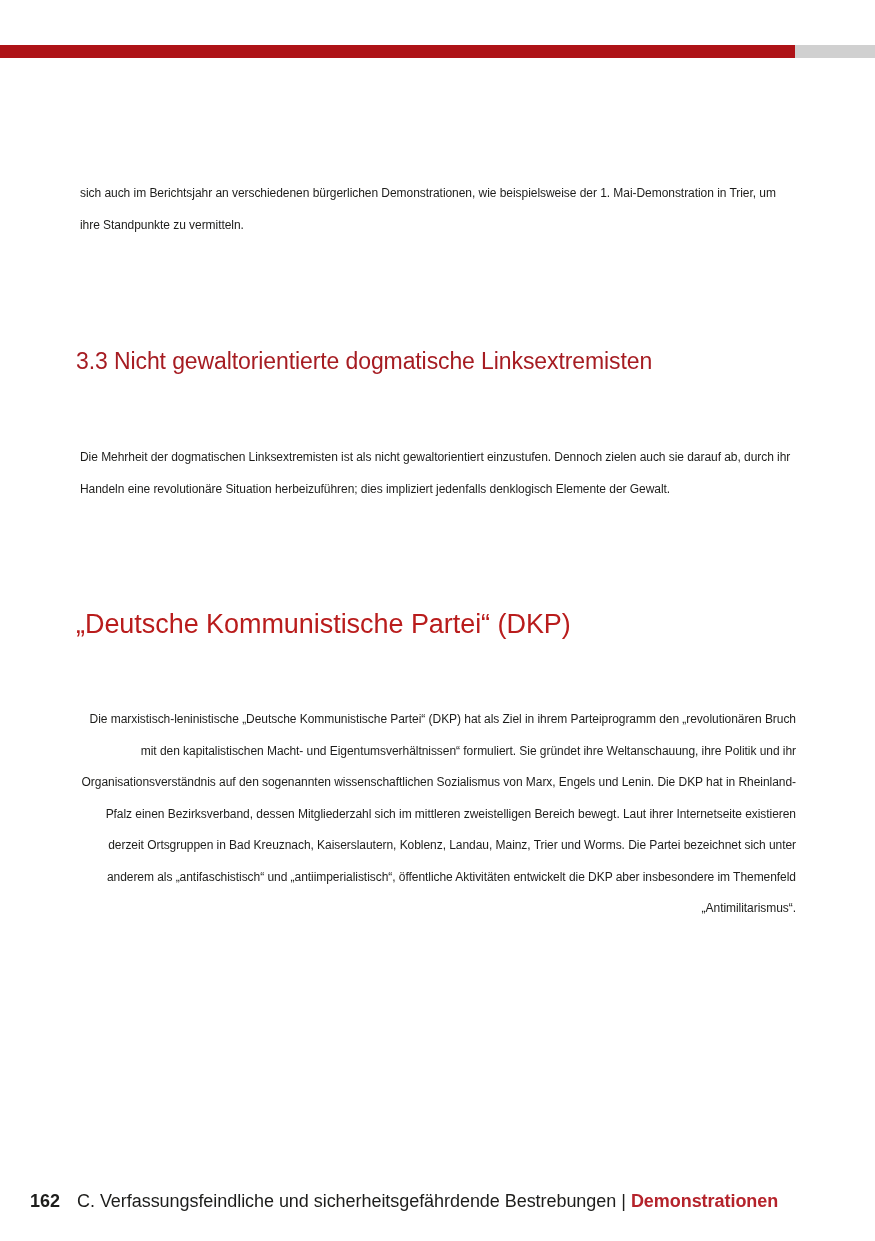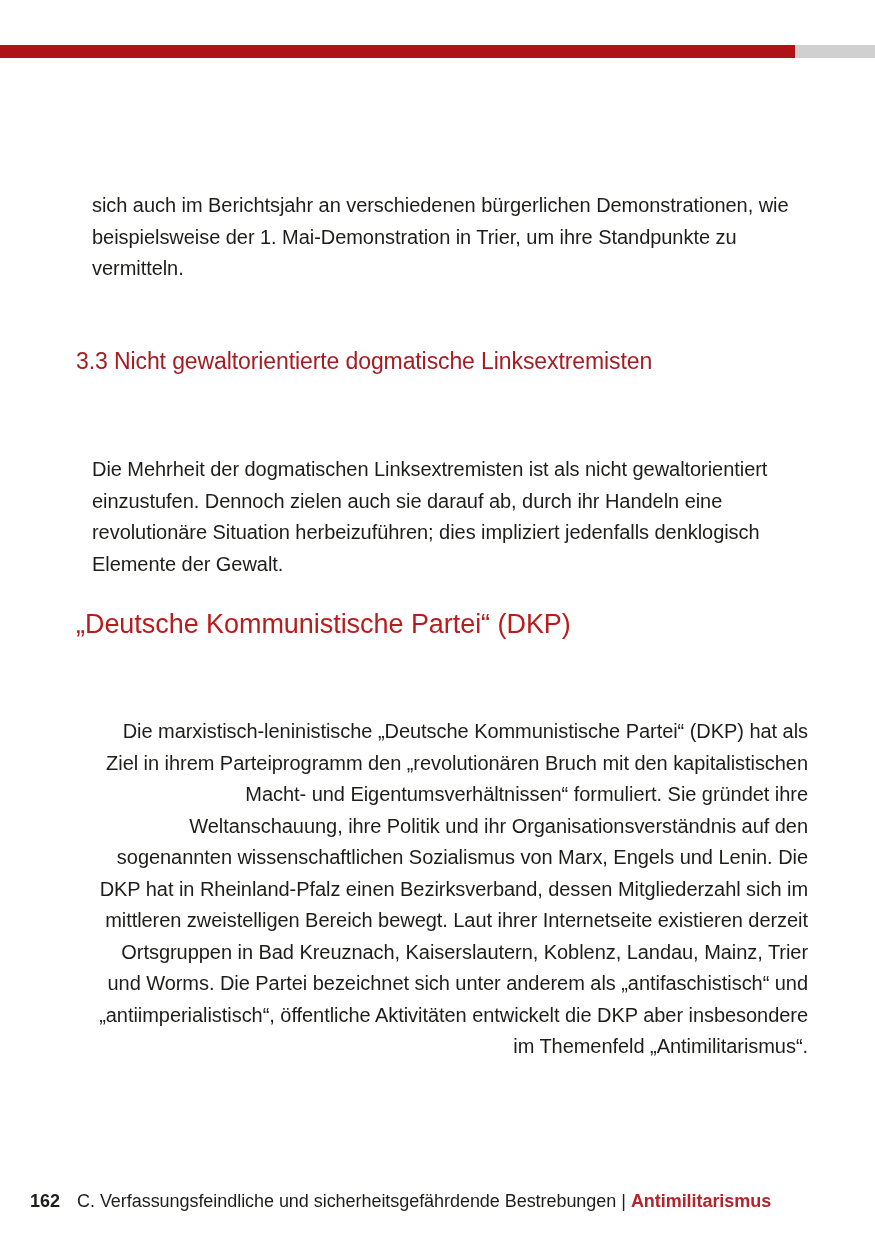--- a/index.html
+++ b/index.html
@@ -38,24 +38,24 @@
 
   
   #page-body {
     position: absolute;
     top: 0;
     left: 76px;
     width: 715px;
   }
 
   .para {
-    font-size: 20px;
+    font-size: 12px;
     line-height: 31.5px;
     color: #1d1d1b;
-    margin: 16px;
+    margin: 4px;
     letter-spacing: -0.05px;
   }
 
   #intro-paragraph {
     position: absolute;
     top: 174px;
     left: 0;
     width: 712px;
   }
 
@@ -149,14 +149,14 @@
   <h3 id="subsection-heading">„Deutsche Kommunistische Partei“ (DKP)</h3>
 
   <p class="para" id="dkp-paragraph">Die marxistisch-leninistische „Deutsche Kommunistische Partei“ (DKP) hat als Ziel in ihrem Parteiprogramm den „revolutionären Bruch mit den kapitalistischen Macht- und Eigentumsverhältnissen“ formuliert. Sie gründet ihre Weltanschauung, ihre Politik und ihr Organisationsverständnis auf den sogenannten wissenschaftlichen Sozialismus von Marx, Engels und Lenin. Die DKP hat in Rheinland-Pfalz einen Bezirksverband, dessen Mitgliederzahl sich im mittleren zweistelligen Bereich bewegt. Laut ihrer Internetseite existieren derzeit Ortsgruppen in Bad Kreuznach, Kaiserslautern, Koblenz, Landau, Mainz, Trier und Worms. Die Partei bezeichnet sich unter anderem als „antifaschistisch“ und „antiimperialistisch“, öffentliche Aktivitäten entwickelt die DKP aber insbesondere im Themenfeld „Antimilitarismus“.</p>
 
 </div>
 
 <div id="page-footer">
   <span class="page-number">162</span>
   <span class="footer-section">C. Verfassungsfeindliche und sicherheitsgefährdende Bestrebungen</span>
   <span class="footer-divider">|</span>
-  <span class="footer-topic">Antimilitarismus</span>
+  <span class="footer-topic">Demonstrationen</span>
 </div>
 
 </body></html>

